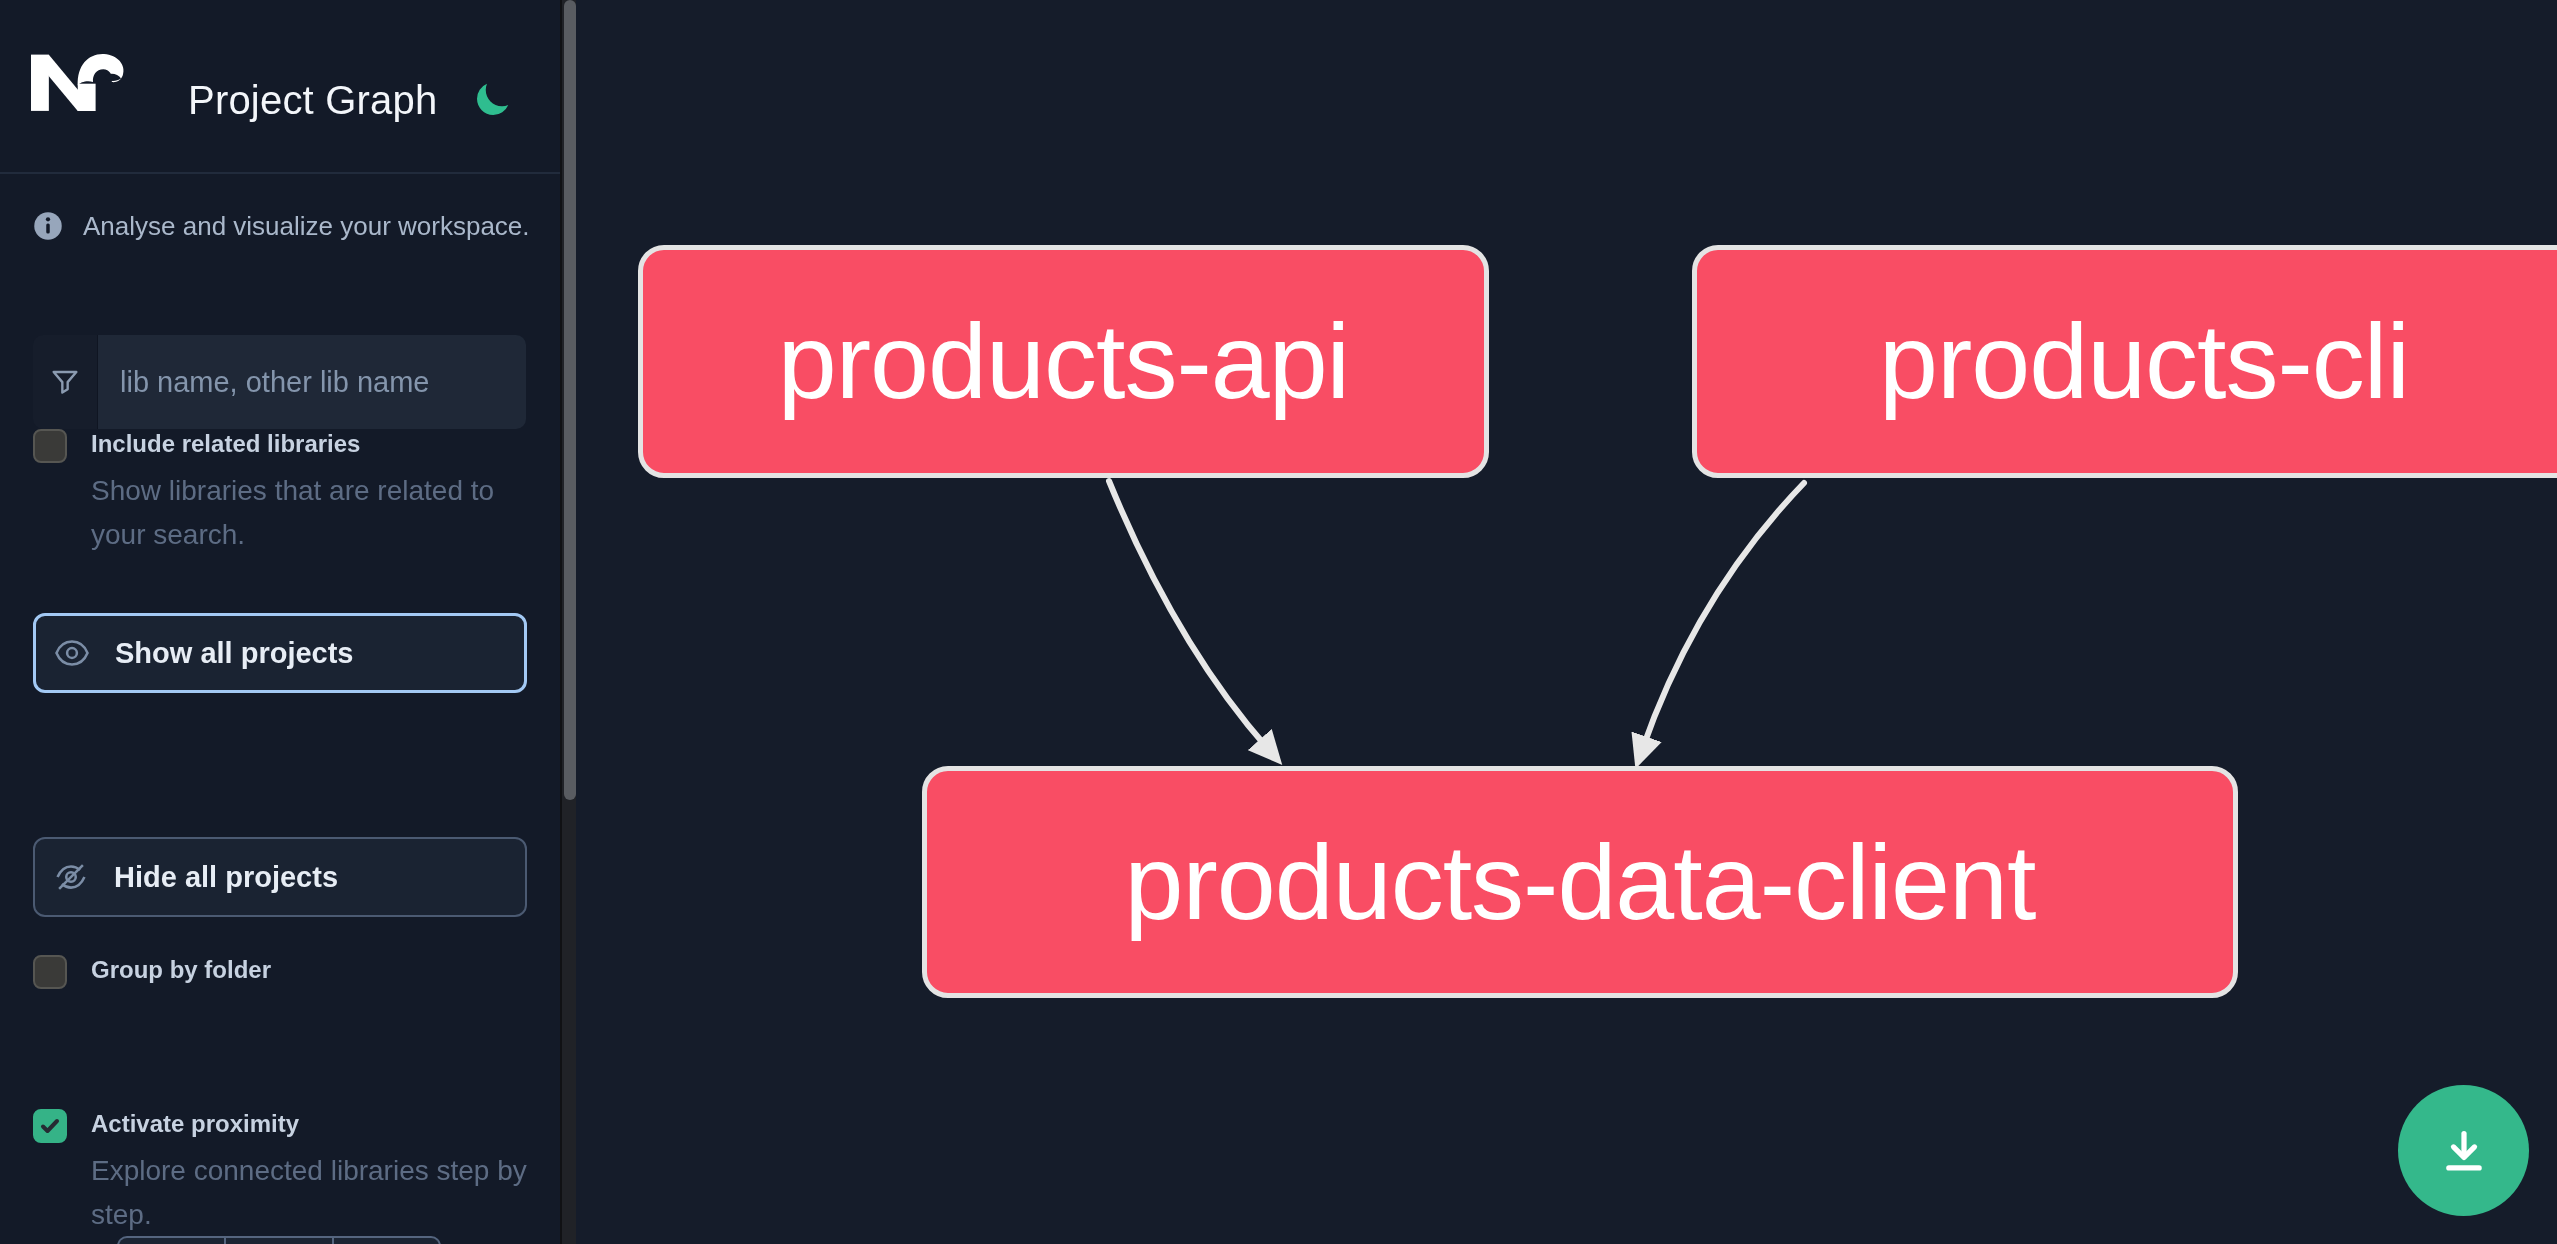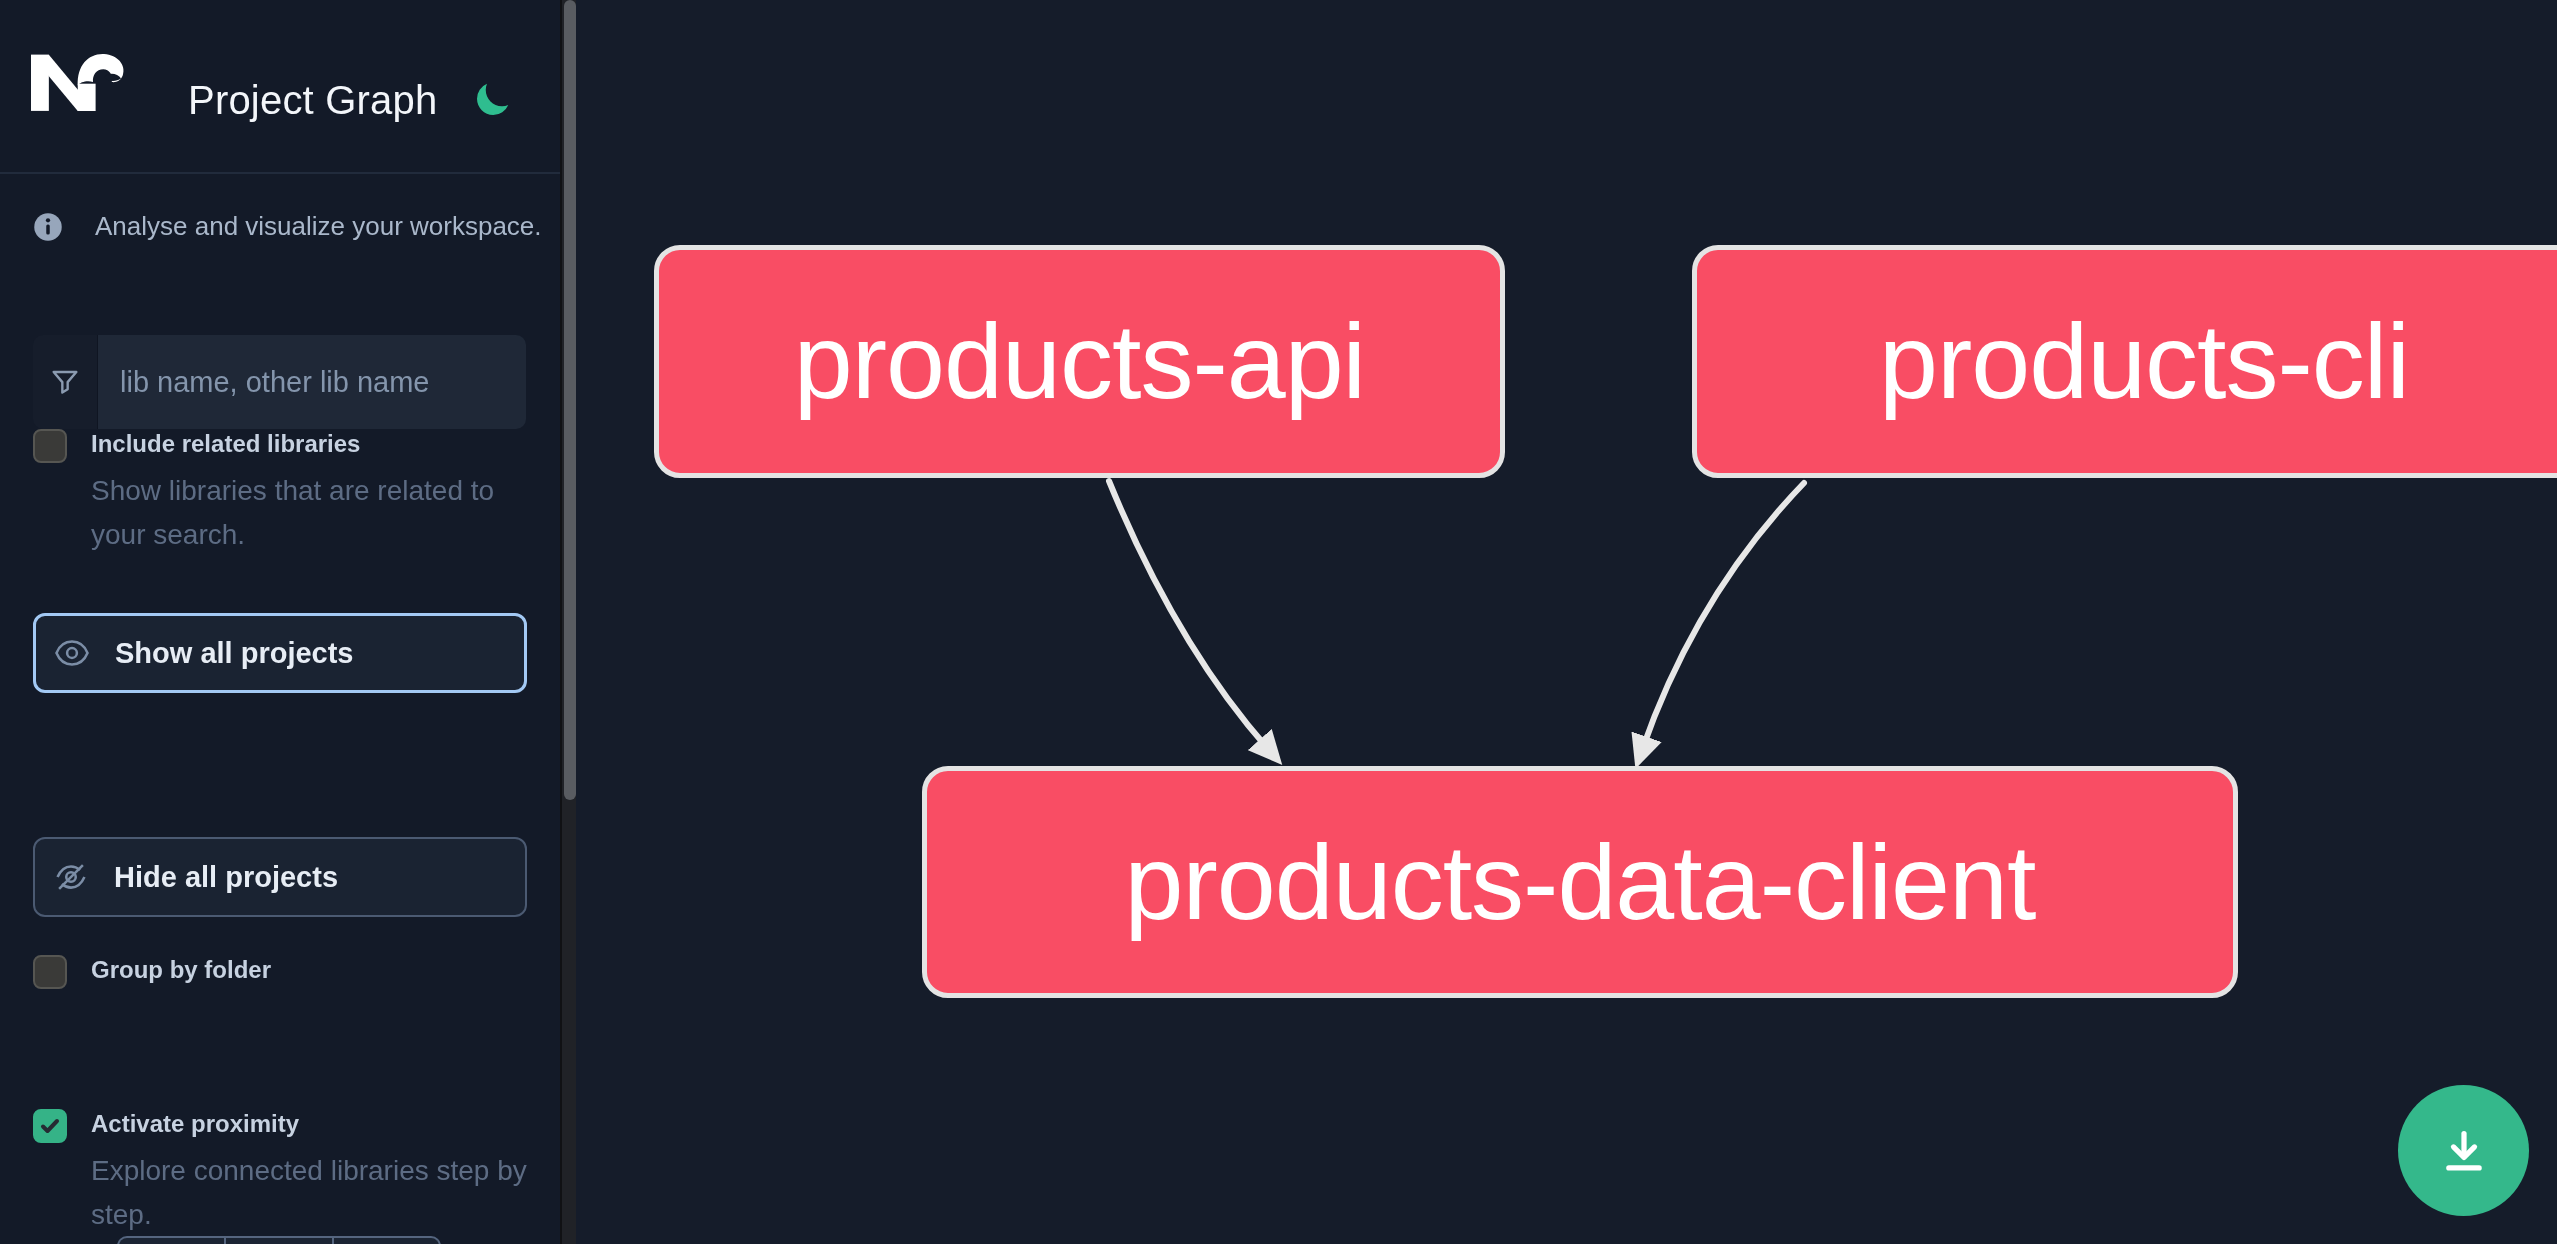--- a/index.html
+++ b/index.html
@@ -12,21 +12,21 @@
   .scroll-thumb{position:absolute;left:2px;top:0;width:12px;height:800px;background:#595c61;border-radius:7px;}
   .canvas{position:absolute;left:576px;top:0;width:1981px;height:1244px;background:#151c2a;}
 
   
   .hdr-logo{position:absolute;left:30px;top:48px;width:104px;height:68px;}
   .hdr-title{position:absolute;left:188px;top:78px;font-size:40px;font-weight:400;color:#f3f6fa;letter-spacing:.2px;}
   .hdr-moon{position:absolute;left:472px;top:80px;width:40px;height:40px;cursor:pointer;}
   .hdr-divider{position:absolute;left:0;top:172px;width:560px;height:2px;background:#212b3c;}
 
   
-  .intro{position:absolute;left:33px;top:211px;display:flex;align-items:center;gap:32px;}
+  .intro{position:absolute;left:33px;top:211px;display:flex;align-items:flex-start;gap:20px;}
   .intro-text{font-size:26px;color:#aab8cb;}
 
   
   .search{position:absolute;left:33px;top:335px;width:493px;height:94px;display:flex;border-radius:10px;overflow:hidden;}
   .search-iconcell{width:64px;background:#161d2b;display:flex;align-items:center;justify-content:center;flex:none;border-right:1px solid #0f1522;}
   .search-input{flex:1;background:#1f2837;border:0;outline:none;color:#cbd5e1;font-size:29px;padding:0 22px;font-family:"Liberation Sans",sans-serif;}
   .search-input::placeholder{color:#8495ac;opacity:1;}
 
   
   .option{position:absolute;left:33px;width:500px;display:flex;gap:24px;}
@@ -48,21 +48,21 @@
   
   .stepper-partial{position:absolute;left:117px;top:1236px;width:324px;height:14px;display:flex;
        border:2px solid #55657f;border-bottom:0;border-radius:10px 10px 0 0;background:#1b2433;box-sizing:border-box;overflow:hidden;}
   .stepper-partial span{flex:1;border-right:2px solid #55657f;}
   .stepper-partial span:last-child{border-right:0;}
 
   
   .node{position:absolute;background:#f94d64;border:5px solid #e4e4e4;border-radius:26px;box-sizing:border-box;
         display:flex;align-items:center;justify-content:center;cursor:pointer;}
   .node-label{color:#ffffff;font-size:106px;letter-spacing:-1px;white-space:nowrap;}
-  .node-api{left:62px;top:245px;width:851px;height:233px;margin-left:16px;}
+  .node-api{left:62px;top:245px;width:851px;height:233px;}
   .node-cli{left:1116px;top:245px;width:904px;height:233px;}
   .node-data{left:346px;top:766px;width:1316px;height:232px;}
 
   .edges{position:absolute;left:0;top:0;width:1981px;height:1244px;pointer-events:none;}
 
   
   .fab{position:absolute;left:1822px;top:1085px;width:131px;height:131px;border-radius:50%;
        background:#34b88b;display:flex;align-items:center;justify-content:center;cursor:pointer;}
 </style>
 </head>

